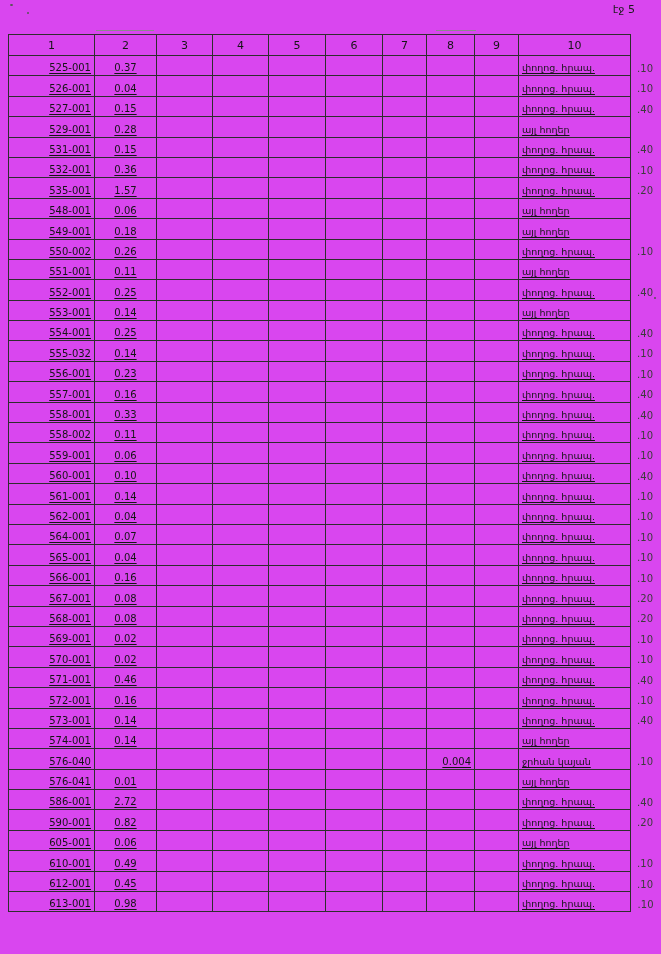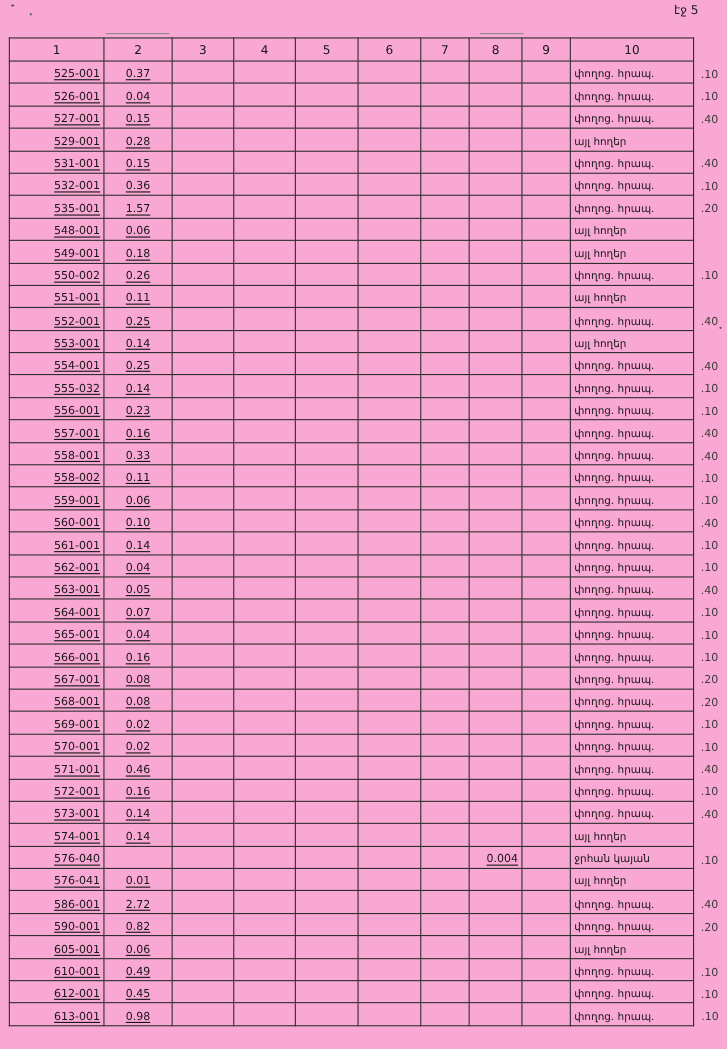--- a/index.html
+++ b/index.html
@@ -1,20 +1,20 @@
 <!DOCTYPE html>
 <html><head>
 <meta charset="utf-8">
 <style>
   html, body { margin: 0; padding: 0; background: #d8d8d4; }
   .sheet {
     position: relative;
     width: 661px;
     height: 954px;
-    background: #f9a8d4;
+    background: #d946ef;
     overflow: hidden;
     font-family: "DejaVu Sans", sans-serif;
     color: #151515;
   }
   .page-label {
     position: absolute;
     top: 3px;
     right: 26px;
     font-size: 11px;
     color: #1c1c1c;
@@ -41,21 +41,21 @@
     vertical-align: middle;
   }
   .grid td {
     height: 17.4px;
     vertical-align: bottom;
     padding-bottom: 2px;
   }
   td.c1  { text-align: right;  text-decoration: underline; text-underline-offset: 2px; }
   td.c2  { text-align: center; text-decoration: underline; text-underline-offset: 2px; }
   td.c8  { text-align: right; text-decoration: underline; text-underline-offset: 2px; }
-  td.c10 { text-align: left; font-size: 9.5px; text-underline-offset: 2px; }
+  td.c10 { text-align: left; font-size: 9.5px; text-decoration: underline; text-underline-offset: 2px; }
   .mark-cell, th.mark-cell {
     border: none !important;
     font-size: 8px;
     color: #3c3c3c;
     text-align: right;
     padding-left: 5px;
     text-decoration: none;
   }
   .speck { position: absolute; background: #555; border-radius: 50%; }
   .s1 { left: 10px; top: 4px;  width: 3px; height: 2px; }
@@ -401,33 +401,20 @@
       <td class="c4"></td>
       <td class="c5"></td>
       <td class="c6"></td>
       <td class="c7"></td>
       <td class="c8"></td>
       <td class="c9"></td>
       <td class="c10">փողոց. հրապ.</td>
       <td class="mark-cell">.10</td>
     </tr>
         <tr>
-      <td class="c1">563-001</td>
-      <td class="c2">0.05</td>
-      <td class="c3"></td>
-      <td class="c4"></td>
-      <td class="c5"></td>
-      <td class="c6"></td>
-      <td class="c7"></td>
-      <td class="c8"></td>
-      <td class="c9"></td>
-      <td class="c10">փողոց. հրապ.</td>
-      <td class="mark-cell">.40</td>
-    </tr>
-        <tr>
       <td class="c1">564-001</td>
       <td class="c2">0.07</td>
       <td class="c3"></td>
       <td class="c4"></td>
       <td class="c5"></td>
       <td class="c6"></td>
       <td class="c7"></td>
       <td class="c8"></td>
       <td class="c9"></td>
       <td class="c10">փողոց. հրապ.</td>

